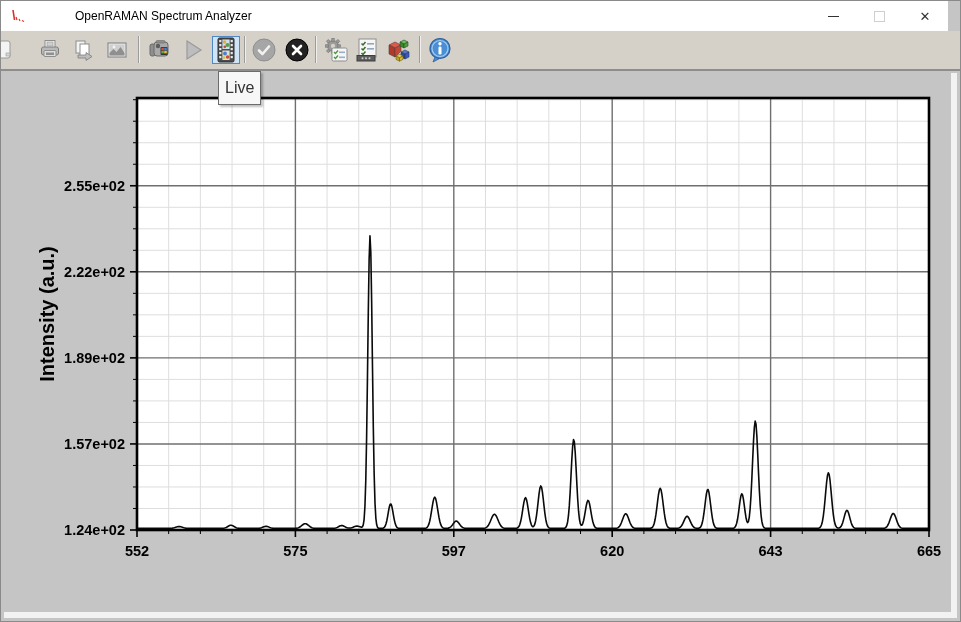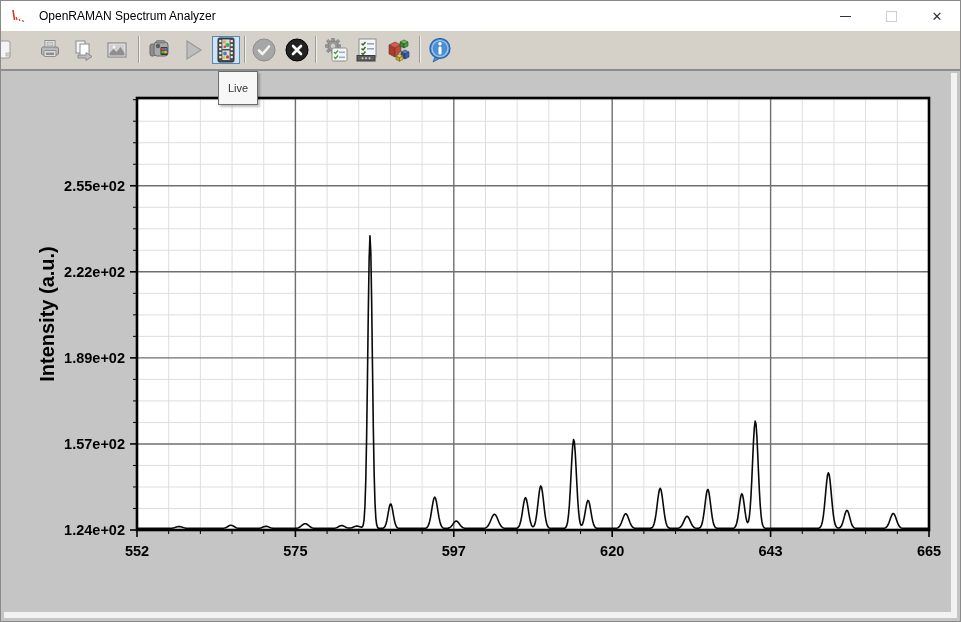--- a/index.html
+++ b/index.html
@@ -2,39 +2,39 @@
 <html><head>
 <meta charset="utf-8">
 <style>
   html,body{margin:0;padding:0;background:#3a3a3a;}
   .window{
     position:relative;width:961px;height:622px;box-sizing:border-box;
     background:#c5c5c5;border:1px solid #8a8a8a;overflow:hidden;
     font-family:"Liberation Sans",sans-serif;
   }
   
-  .titlebar{position:absolute;top:0;left:0;right:0;height:30px;background:#ffffff;display:flex;align-items:center;}
+  .titlebar{position:absolute;top:0;left:0;right:12px;height:30px;background:#ffffff;display:flex;align-items:center;gap:36px;}
   .app-icon{margin-left:9px;width:20px;height:18px;flex:0 0 auto;}
   .title-text{margin-left:9px;font-size:12px;color:#000;}
   .win-controls{position:absolute;right:0;top:0;height:30px;display:flex;}
   .win-btn{width:46px;height:30px;display:flex;align-items:center;justify-content:center;background:#fff;}
   .min-glyph{width:11px;height:1px;background:#333;}
   .max-glyph{width:9px;height:9px;border:1px solid #cfcfcf;background:#fff;}
   .close-glyph{font-size:13px;color:#333;line-height:1;}
   
   .toolbar{position:absolute;top:30px;left:0;right:0;height:38px;background:#d5d1c8;border-bottom:2px solid #8d8d8d;}
   .tb{position:absolute;top:5px;width:28px;height:28px;display:flex;align-items:center;justify-content:center;box-sizing:border-box;}
   .tb.selected{background:#cfe4f7;border:1px solid #4f87c7;}
   .sep{position:absolute;top:5px;width:1px;height:27px;background:#9c9c9c;border-right:1px solid #f0efec;}
   
   .tooltip{
     position:absolute;left:217px;top:70px;min-width:40px;height:22px;z-index:30;
     background:#f7f7f7;border:1px solid #6c6c6c;box-shadow:2px 2px 2px rgba(0,0,0,.25);
     display:flex;align-items:center;justify-content:center;
-    font-size:11px;color:#333;box-sizing:border-box;padding:16px 6px;
+    font-size:16px;color:#333;box-sizing:border-box;padding:16px 6px;
   }
   
   .client{position:absolute;top:70px;left:0;right:0;bottom:0;background:#c5c5c5;}
   .bevel-right{position:absolute;top:72px;right:3px;width:6px;bottom:5px;background:#f2f2f2;z-index:5;}
   .bevel-bottom{position:absolute;left:3px;right:3px;bottom:3px;height:6px;background:#f2f2f2;z-index:5;}
   .chart-svg{position:absolute;left:0;top:0;z-index:2;}
   .xlabel{
     position:absolute;left:136px;width:792px;top:569px;text-align:center;z-index:6;
     font-size:20px;font-weight:bold;color:#000;letter-spacing:0px;
   }

